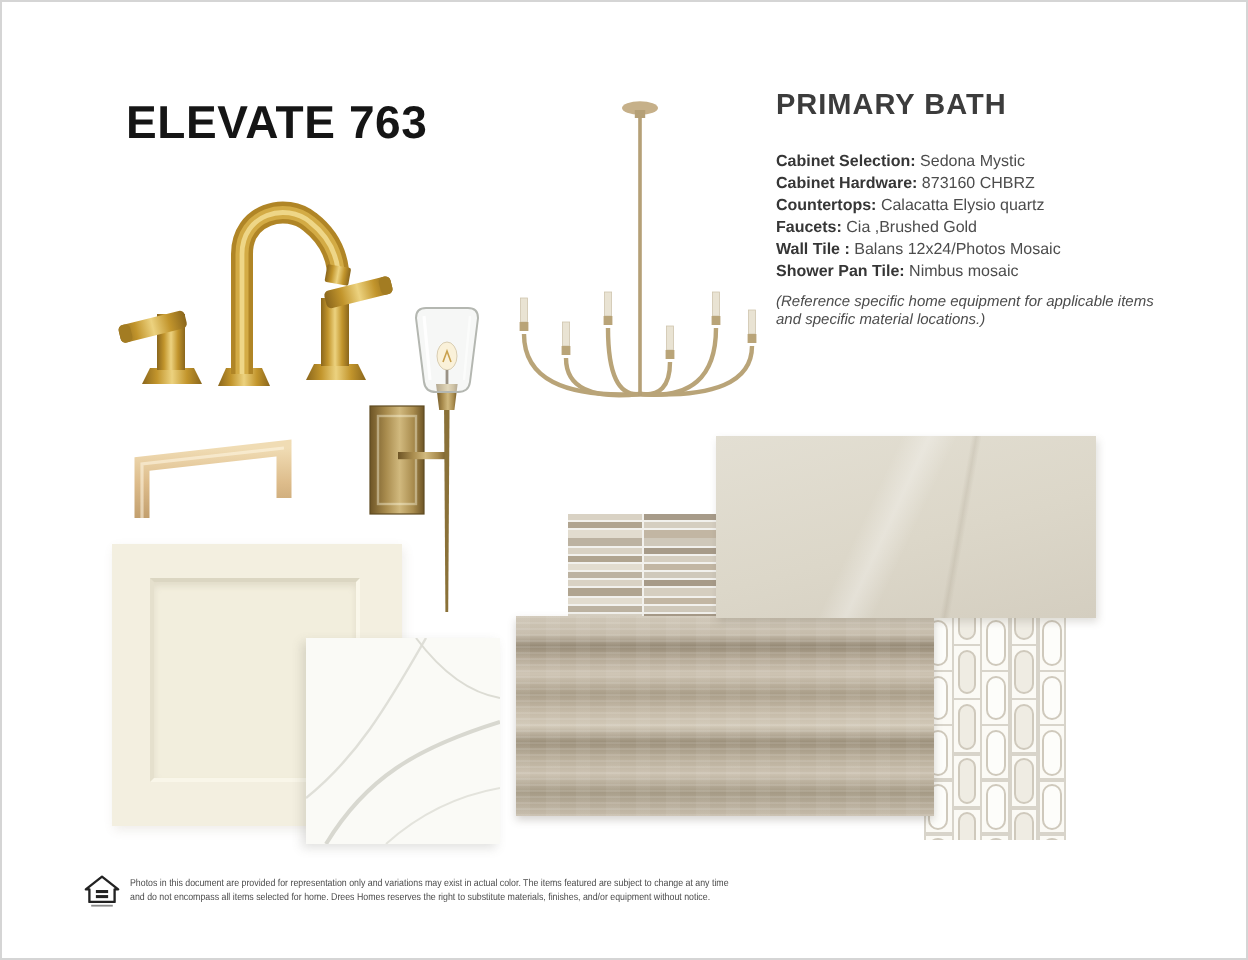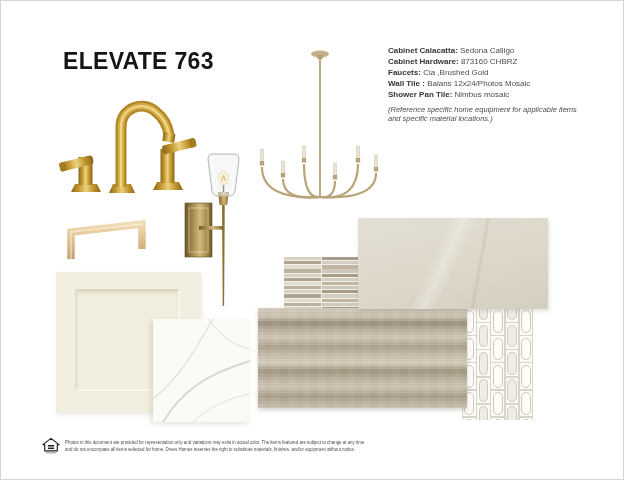--- a/index.html
+++ b/index.html
@@ -207,23 +207,25 @@
         <stop offset="0" stop-color="#f0dcb4"></stop>
           <stop offset=".5" stop-color="#ddbc8b"></stop>
         <stop offset="1" stop-color="#c29f6e"></stop>
       </linearGradient>
     </defs>
     <path d="M 10,48 L 10,21 L 81,13 L 81,38" fill="none" stroke="url(#champ)" stroke-width="7.5" stroke-linejoin="miter"></path>
     <path d="M 10,48 L 10,21 L 81,13" fill="none" stroke="rgba(255,248,230,.55)" stroke-width="1.6"></path>
   </svg>
 
   <div class="spec-panel">
+    <h2 class="room-title">PRIMARY BATH</h2>
     <div>
-      <div class="spec-row"><span class="lbl">Cabinet Calacatta:</span> <span class="val">Sedona Calligo</span></div>
+      <div class="spec-row"><span class="lbl">Cabinet Selection:</span> <span class="val">Sedona Mystic</span></div>
       <div class="spec-row"><span class="lbl">Cabinet Hardware:</span> <span class="val">873160 CHBRZ</span></div>
+      <div class="spec-row"><span class="lbl">Countertops:</span> <span class="val">Calacatta Elysio quartz</span></div>
       <div class="spec-row"><span class="lbl">Faucets:</span> <span class="val">Cia ,Brushed Gold</span></div>
       <div class="spec-row"><span class="lbl">Wall Tile :</span> <span class="val">Balans 12x24/Photos Mosaic</span></div>
       <div class="spec-row"><span class="lbl">Shower Pan Tile:</span> <span class="val">Nimbus mosaic</span></div>
     </div>
     <p class="spec-note">(Reference specific home equipment for applicable items and specific material locations.)</p>
   </div>
 
   <div class="door">
     <div class="door-panel"></div>
   </div>

